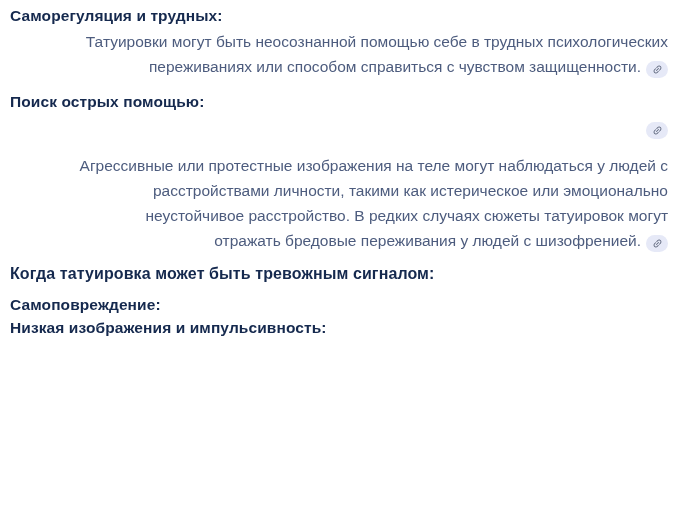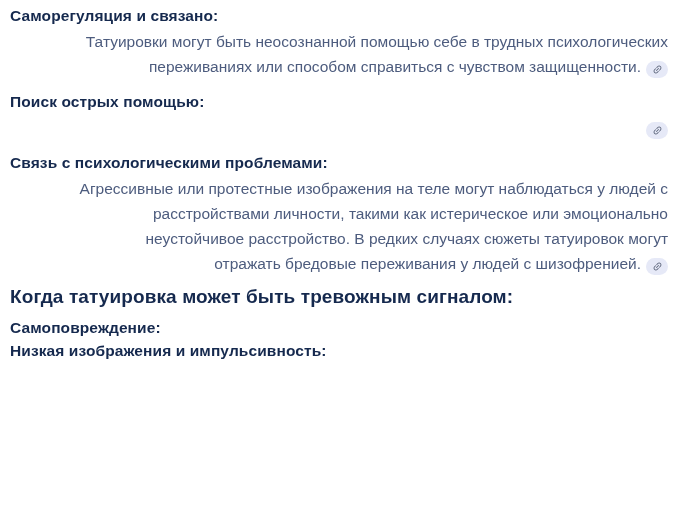--- a/index.html
+++ b/index.html
@@ -31,21 +31,21 @@
     font-weight: 400;
     line-height: 25px;
     color: #4d5c7e;
     margin: 0 0 13px 0;
     text-align: right;
   }
   .para-text {
     white-space: pre-line;
   }
   .section-heading {
-    font-size: 19px;
+    font-size: 16px;
     font-weight: 700;
     line-height: 23px;
     color: #15294e;
     margin: -4px 0 10px 0;
     letter-spacing: 0.1px;
   }
   .chip {
     display: inline-flex;
     align-items: center;
     justify-content: center;
@@ -60,21 +60,21 @@
   .chip svg {
     display: block;
   }
 </style>
 </head>
 <body>
 
 <div class="content">
 
   <section>
-    <h4 class="sub-heading">Саморегуляция и связано:</h4>
+    <h4 class="sub-heading">Саморегуляция и трудных:</h4>
     <p class="para"><span class="para-text">Татуировки могут быть неосознанной помощью себе в трудных психологических
 переживаниях или способом справиться с чувством защищенности.</span><span class="chip">
           <svg width="11" height="11" viewBox="0 0 24 24">
             <g transform="rotate(-45 12 12)">
               <path fill="#5b6479" d="M3.9 12c0-1.71 1.39-3.1 3.1-3.1h4V7H7c-2.76 0-5 2.24-5 5s2.24 5 5 5h4v-1.9H7c-1.71 0-3.1-1.39-3.1-3.1zM8 13h8v-2H8v2zm9-6h-4v1.9h4c1.71 0 3.1 1.39 3.1 3.1s-1.39 3.1-3.1 3.1h-4V17h4c2.76 0 5-2.24 5-5s-2.24-5-5-5z"></path>
             </g>
           </svg>
         </span></p>
   </section>
 
@@ -83,21 +83,20 @@
     <p class="para"><span class="chip">
           <svg width="11" height="11" viewBox="0 0 24 24">
             <g transform="rotate(-45 12 12)">
               <path fill="#5b6479" d="M3.9 12c0-1.71 1.39-3.1 3.1-3.1h4V7H7c-2.76 0-5 2.24-5 5s2.24 5 5 5h4v-1.9H7c-1.71 0-3.1-1.39-3.1-3.1zM8 13h8v-2H8v2zm9-6h-4v1.9h4c1.71 0 3.1 1.39 3.1 3.1s-1.39 3.1-3.1 3.1h-4V17h4c2.76 0 5-2.24 5-5s-2.24-5-5-5z"></path>
             </g>
           </svg>
         </span></p>
   </section>
 
   <section>
-    <h4 class="sub-heading">Связь с психологическими проблемами:</h4>
     <p class="para"><span class="para-text">Агрессивные или протестные изображения на теле могут наблюдаться у людей с
 расстройствами личности, такими как истерическое или эмоционально
 неустойчивое расстройство. В редких случаях сюжеты татуировок могут
 отражать бредовые переживания у людей с шизофренией.</span><span class="chip">
           <svg width="11" height="11" viewBox="0 0 24 24">
             <g transform="rotate(-45 12 12)">
               <path fill="#5b6479" d="M3.9 12c0-1.71 1.39-3.1 3.1-3.1h4V7H7c-2.76 0-5 2.24-5 5s2.24 5 5 5h4v-1.9H7c-1.71 0-3.1-1.39-3.1-3.1zM8 13h8v-2H8v2zm9-6h-4v1.9h4c1.71 0 3.1 1.39 3.1 3.1s-1.39 3.1-3.1 3.1h-4V17h4c2.76 0 5-2.24 5-5s-2.24-5-5-5z"></path>
             </g>
           </svg>
         </span></p>

